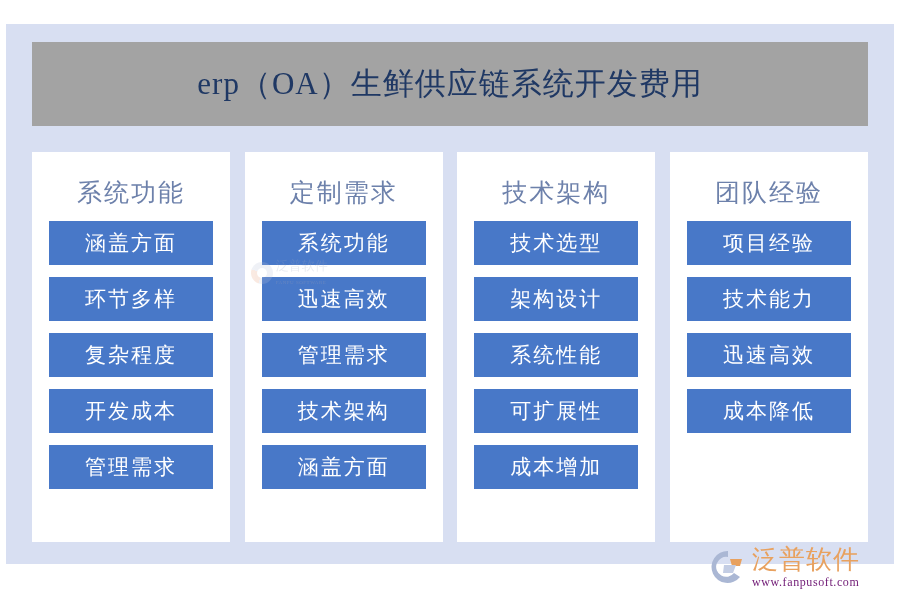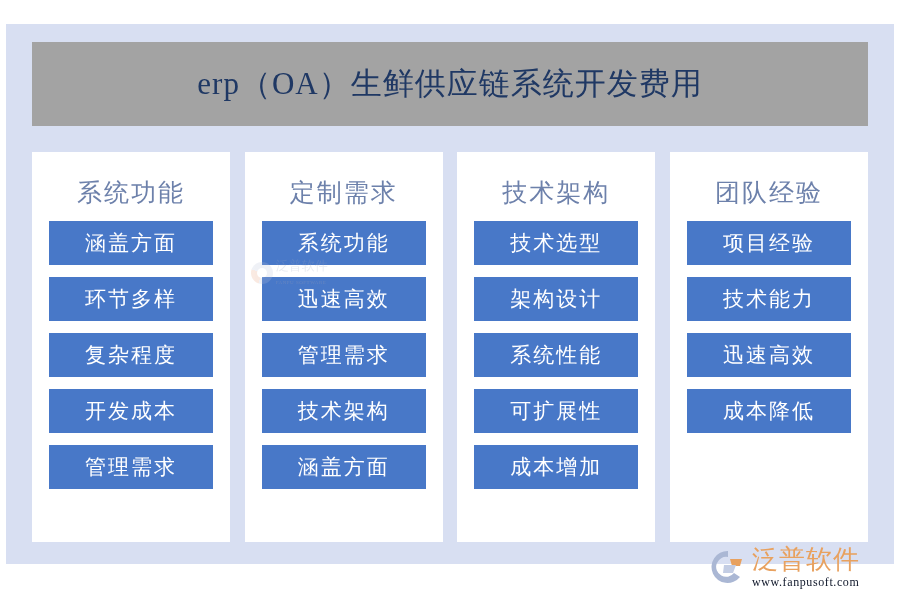--- a/index.html
+++ b/index.html
@@ -166,21 +166,21 @@
   }
   .brand-name {
     font-size: 26px;
     color: #e8a15f;
     letter-spacing: 1px;
     font-family: "Liberation Serif", "DejaVu Serif", serif;
     white-space: nowrap;
   }
   .brand-url {
     font-size: 12px;
-    color: #0f172a;
+    color: #701a75;
     letter-spacing: 0.6px;
     margin-top: 3px;
     font-family: "Liberation Serif", "DejaVu Serif", serif;
     white-space: nowrap;
   }
 </style>
 </head>
 <body>
 
 <div class="canvas">

